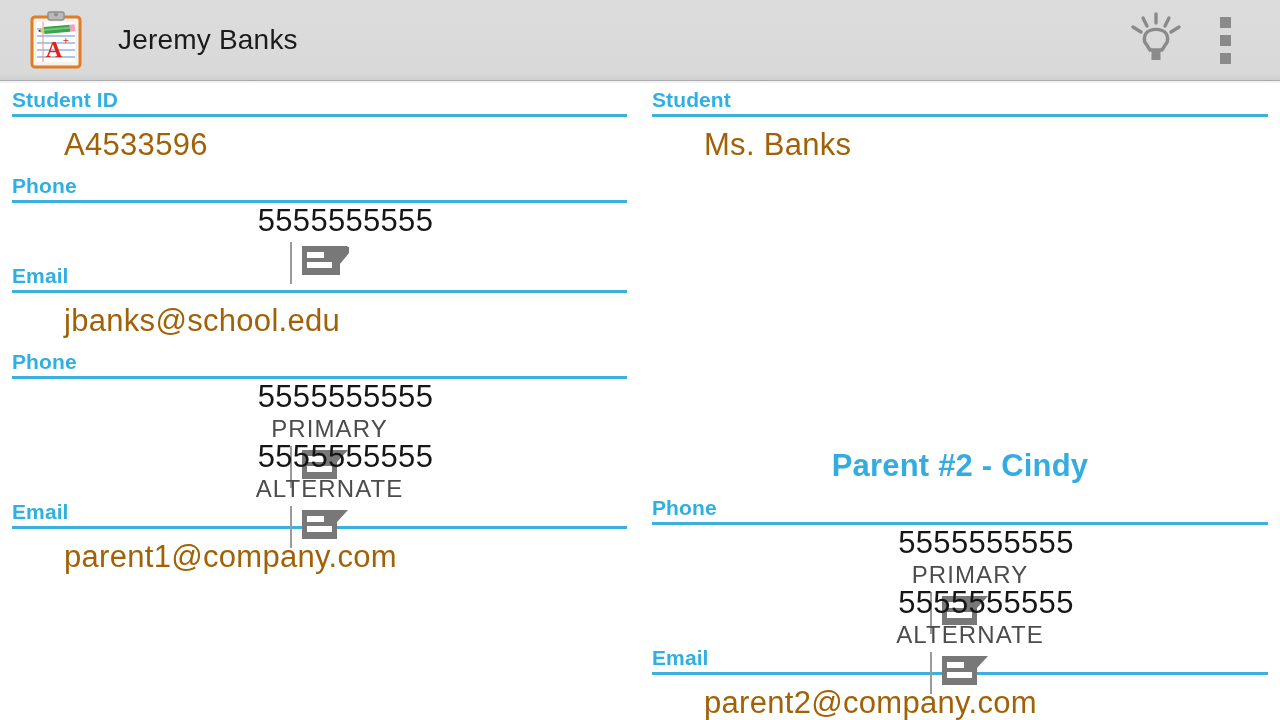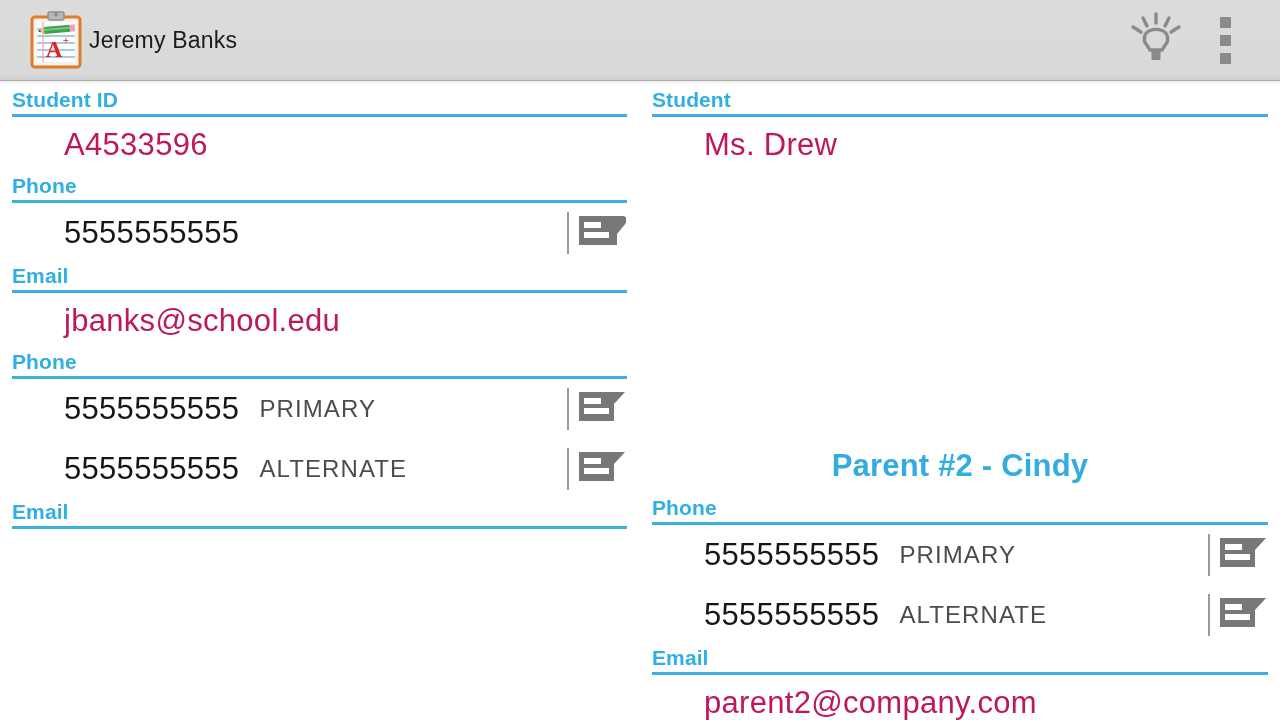--- a/index.html
+++ b/index.html
@@ -37,23 +37,23 @@
 
   .app-icon {
     width: 56px;
     height: 58px;
     position: relative;
     flex: 0 0 auto;
   }
   .app-icon svg { display:block; }
 
   .app-title {
-    font-size: 23px;
+    font-size: 28px;
     color: #1b1b1b;
-    margin-left: 5px;
+    margin-left: 34px;
     letter-spacing: 0.2px;
     white-space: nowrap;
   }
 
   .ab-spacer { flex: 1 1 auto; }
 
   .ab-btn {
     width: 76px;
     height: 81px;
     display: flex;
@@ -96,41 +96,42 @@
     font-size: 21px;
     font-weight: bold;
     line-height: 26px;
     padding-bottom: 1px;
     border-bottom: 3px solid #3cb0dd;
     letter-spacing: 0.1px;
   }
 
   .field-value {
     font-size: 31px;
-    color: #be185d;
+    color: #a16207;
     line-height: 56px;
     padding-left: 52px;
     white-space: nowrap;
     letter-spacing: 0.3px;
   }
 
   .parent-heading {
     color: #34ace0;
     font-size: 31px;
     font-weight: bold;
     text-align: center;
     line-height: 58px;
     letter-spacing: 0.2px;
   }
 
   
   .phone-row {
     display: flex;
     align-items: center;
     height: 60px;
+    flex-direction: column;
   }
   .phone-row .num {
     font-size: 31px;
     color: #161616;
     padding-left: 52px;
     letter-spacing: 0.3px;
     white-space: nowrap;
   }
   .phone-row .kind {
     font-size: 24px;
@@ -286,26 +287,27 @@
             <svg width="48" height="34" viewBox="0 0 48 34">
               <path d="M0 2 H46 L35 14 V31 H0 Z" fill="#787878"></path>
               <rect x="5" y="8" width="17" height="6" fill="#ffffff"></rect>
               <rect x="5" y="18" width="25" height="6" fill="#ffffff"></rect>
             </svg>
           </span>
         </span>
       </div>
 
       <div class="field-label">Email</div>
+      <div class="field-value">parent1@company.com</div>
     </div>
 
     <div class="col col-right">
 
       <div class="field-label">Student</div>
-      <div class="field-value">Ms. Drew</div>
+      <div class="field-value">Ms. Banks</div>
 
       <div style="height:264px"></div>
 
       <div class="parent-heading">Parent #2 - Cindy</div>
 
       <div class="field-label">Phone</div>
 
       <div class="phone-row">
         <span class="num">5555555555</span>
         <span class="kind">PRIMARY</span>

